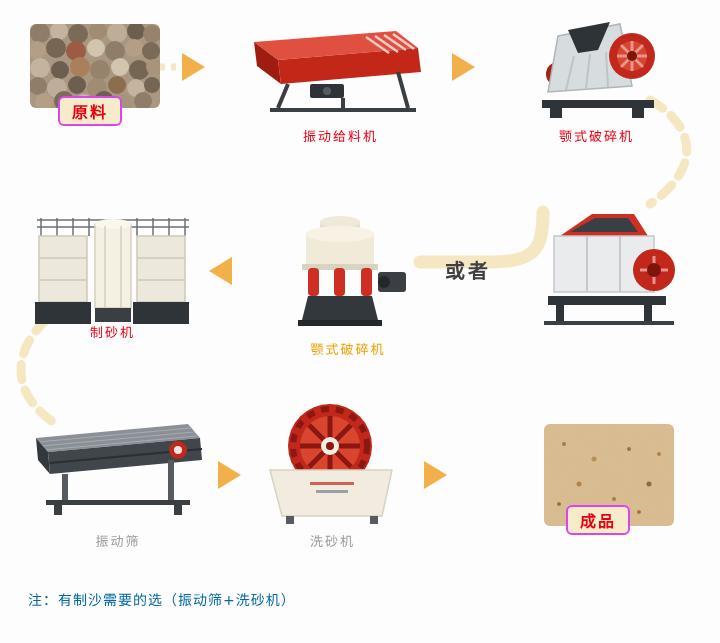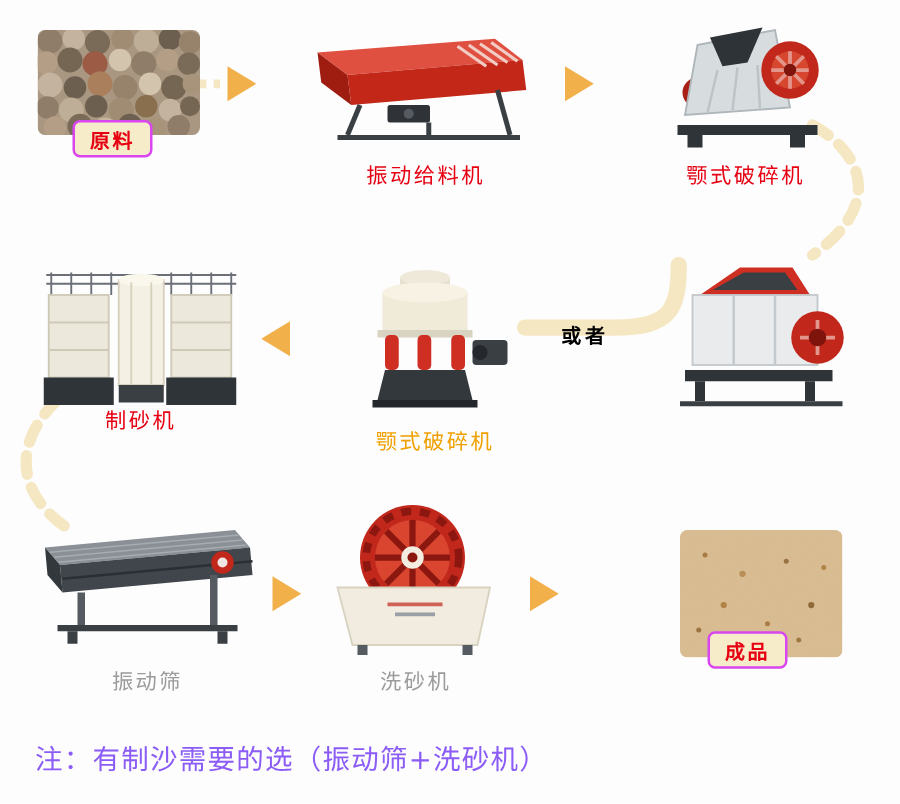--- a/index.html
+++ b/index.html
@@ -10,38 +10,38 @@
   .canvas {
     position:relative; width:720px; height:643px;
     background:#fdfdfd; overflow:hidden;
   }
   .img { position:absolute; z-index:2; border-radius:6px; overflow:hidden; }
   .img svg { display:block; }
   .connectors { position:absolute; left:0; top:0; z-index:1; }
   .arrow { position:absolute; z-index:2; }
   .node-label {
     position:absolute; z-index:3; text-align:center;
-    font-size:17px; letter-spacing:2px; white-space:nowrap;
+    font-size:13px; letter-spacing:2px; white-space:nowrap;
   }
   .label-red    { color:#e60012; }
   .label-orange { color:#f0a000; }
   .label-gray   { color:#9b9b9b; }
   .tag {
     position:absolute; z-index:4; width:64px; height:30px;
     display:flex; align-items:center; justify-content:center;
     background:#f7ecc9; border:2px solid #d946ef; border-radius:6px;
     color:#e60012; font-size:16px; font-weight:bold; letter-spacing:2px;
   }
   .or-label {
     position:absolute; z-index:3; width:64px; text-align:center;
-    color:#000000; font-size:16px; font-weight:bold; letter-spacing:3px;
+    color:#404040; font-size:20px; font-weight:bold; letter-spacing:3px;
   }
   .note {
     position:absolute; z-index:3; left:28px; top:589px;
-    font-size:22px; color:#8b5cf6; letter-spacing:1px;text-align:right;
+    font-size:14px; color:#0369a1; letter-spacing:1px;text-align:right;
   }
 </style>
 </head>
 <body>
 
 <div class="canvas">
 
   <svg class="connectors" width="720" height="643">
     <path d="M158,67 L176,67" fill="none" stroke="#f6e7c3" stroke-width="7" stroke-dasharray="7 6"></path>
     <path d="M650,100 C696,126 702,168 650,204" fill="none" stroke="#f6e7c3" stroke-width="9" stroke-dasharray="15 11" stroke-linecap="round"></path>

